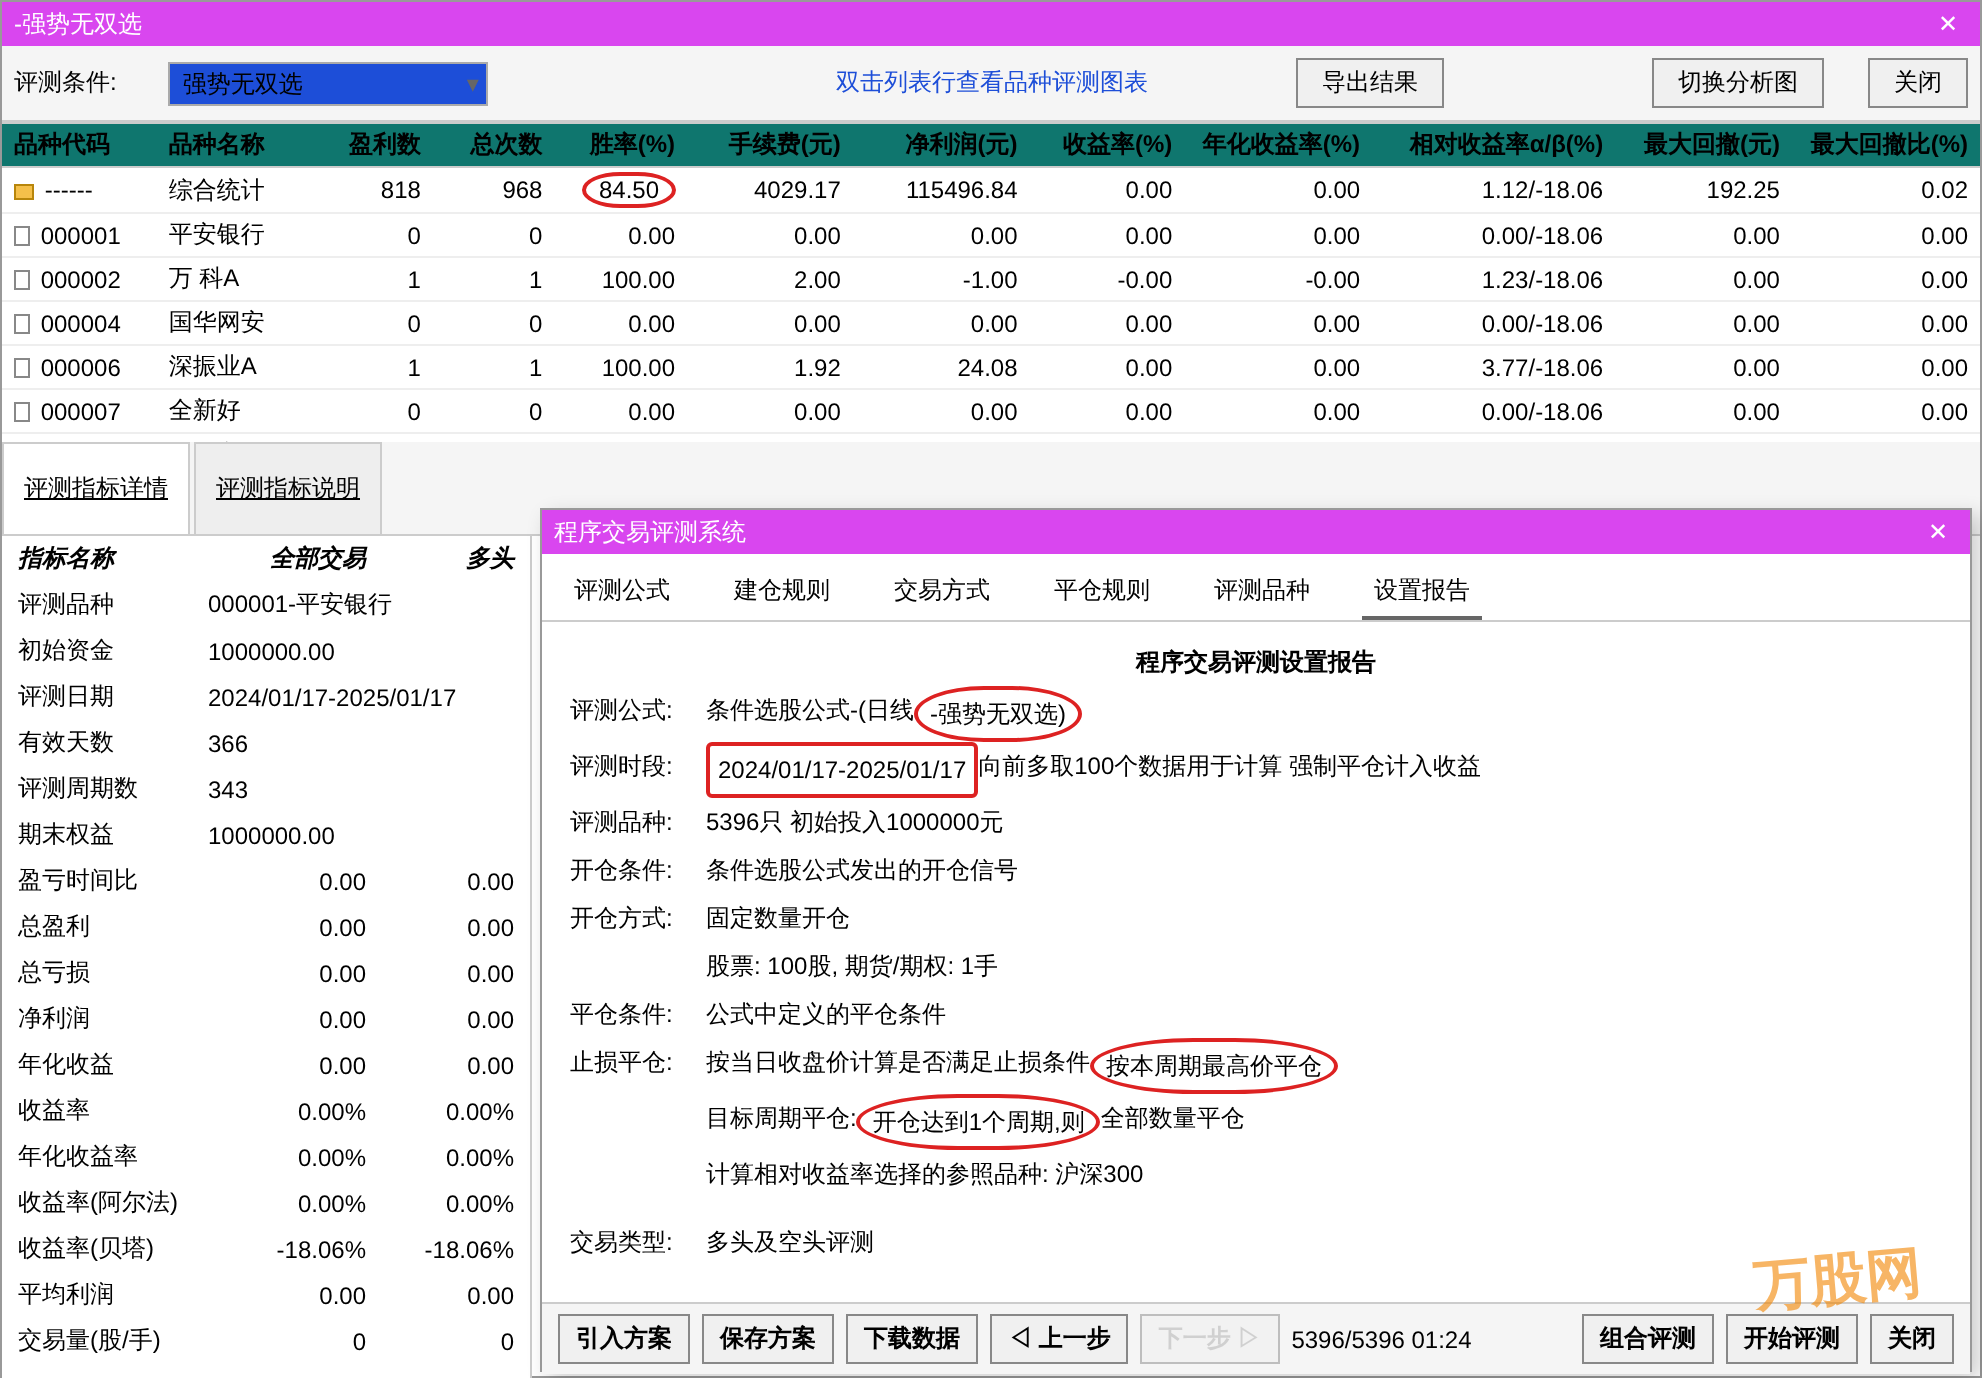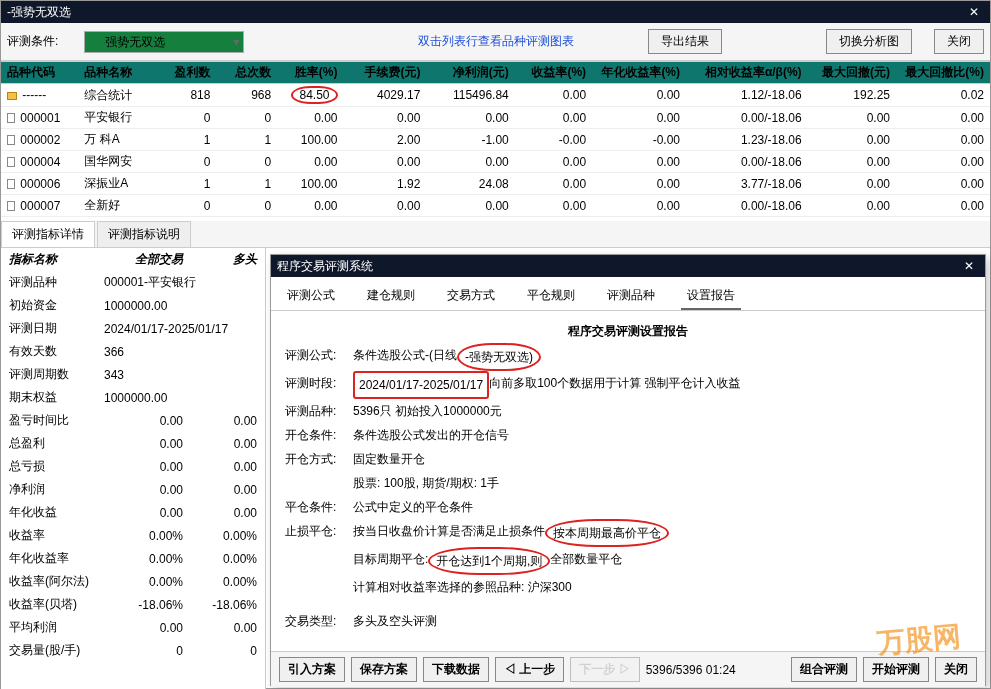--- a/index.html
+++ b/index.html
@@ -1,36 +1,36 @@
 <!DOCTYPE html>
 <html><head>
 <meta charset="utf-8">
 <style>
 * { margin: 0; padding: 0; box-sizing: border-box; font-family: "Microsoft YaHei", SimSun, Arial, sans-serif; font-size: 12px; }
 body { background: #eee; width: 991px; height: 689px; overflow: hidden; position: relative; }
 .window { background: #fff; border: 1px solid #999; position: absolute; }
-.titlebar { background: #0f172a; color: #fff; height: 22px; line-height: 22px; padding: 0 6px; display: flex; justify-content: space-between; align-items: center; }
+.titlebar { background: #d946ef; color: #fff; height: 22px; line-height: 22px; padding: 0 6px; display: flex; justify-content: space-between; align-items: center; }
 .titlebar .close { cursor: pointer; width: 20px; text-align: center; }
 .toolbar { padding: 6px; display: flex; align-items: center; gap: 22px; background: #f5f5f5; border-bottom: 1px solid #ccc; }
 .toolbar .label { margin-right: 4px; }
-.dropdown { border: 1px solid #aaa; background: #15803d; padding: 2px 20px 2px 20px; min-width: 160px; position: relative; height: 22px; line-height: 16px; }
+.dropdown { border: 1px solid #aaa; background: #1d4ed8; padding: 2px 20px 2px 6px; min-width: 160px; position: relative; height: 22px; line-height: 16px; }
 .dropdown::after { content: '▾'; position: absolute; right: 4px; top: 2px; color: #666; }
 .btn { border: 1px solid #888; background: #f0f0f0; padding: 3px 12px; cursor: pointer; white-space: nowrap; }
 .red-text { color: #1d4ed8; }
 .flex-spacer { flex: 1; }
 .grid-wrap { height: 160px; overflow: auto; background: #fff; }
 table { border-collapse: collapse; width: 100%; table-layout: fixed; }
 th, td { border-bottom: 1px solid #eee; padding: 2px 6px; text-align: right; white-space: nowrap; overflow: hidden; }
 th { background: #0f766e; border-top: 1px solid #ccc; border-bottom: 1px solid #ccc; height: 22px; }
 td.l, th.l { text-align: left; }
 .folder { display: inline-block; width: 10px; height: 8px; background: #f5c04a; border: 1px solid #b8860b; margin-right: 2px; vertical-align: middle; }
 .doc { display: inline-block; width: 8px; height: 10px; background: #fff; border: 1px solid #888; margin-right: 2px; vertical-align: middle; }
 .circled { display: inline-block; border: 2px solid #d22; border-radius: 50% / 60%; padding: 0 6px; }
 .tabs { display: flex; background: #f5f5f5; border-bottom: 1px solid #ccc; }
-.tab { padding: 4px 10px; border: 1px solid #ccc; border-bottom: none; background: #eee; margin-right: 2px; cursor: pointer; }
+.tab { padding: 14px 10px; border: 1px solid #ccc; border-bottom: none; background: #eee; margin-right: 2px; cursor: pointer; text-decoration: underline; }
 .tab.active { background: #fff; }
 .lower { display: flex; height: 448px; }
 .left-panel { width: 265px; border-right: 1px solid #ccc; background: #fff; overflow: hidden; }
 .left-panel table td, .left-panel table th { border: none; padding: 3px 8px; }
 .left-panel th { background: #fff; border-bottom: 1px solid #ccc; font-style: italic; }
 .kv-row td { height: 22px; }
 
 
 .inner-window { position: absolute; left: 270px; top: 254px; width: 716px; height: 432px; background: #fff; border: 1px solid #999; box-shadow: 4px 4px 10px rgba(0,0,0,.2); }
 .inner-tabs { display: flex; gap: 20px; padding: 6px 10px 0; border-bottom: 1px solid #ccc; background: #fff; }

